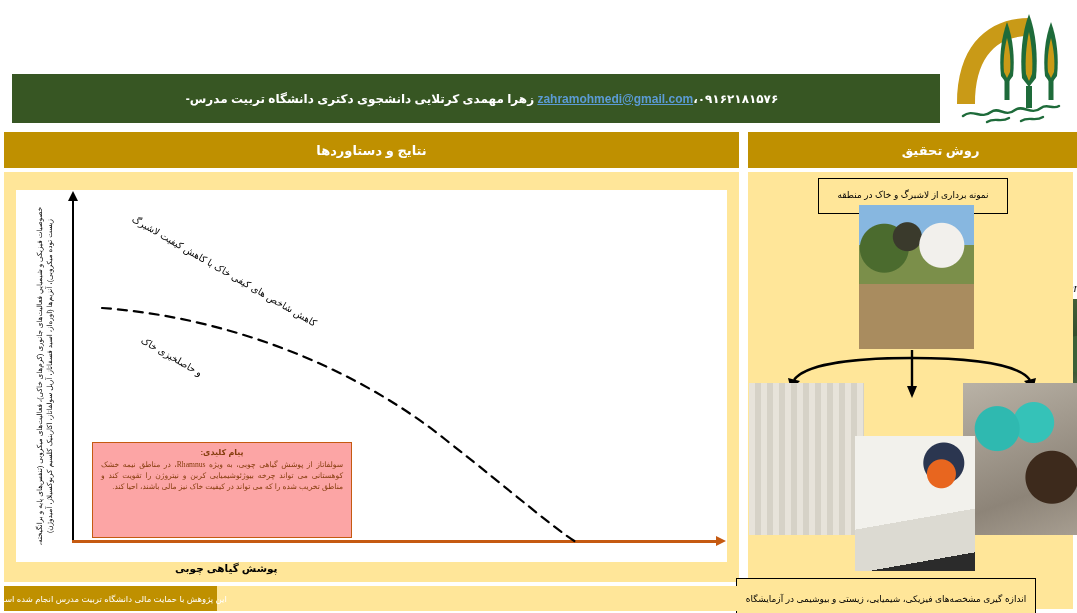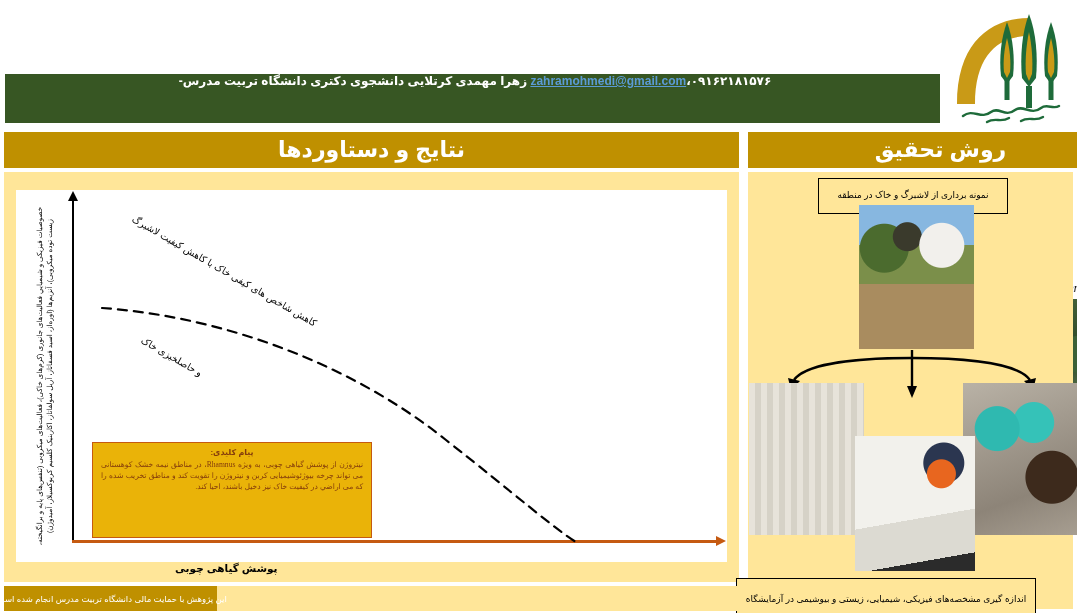--- a/index.html
+++ b/index.html
@@ -22,24 +22,24 @@
     width: 940px; height: 74px;
     background: #92D050;
     display: flex; align-items: center; justify-content: center;
   }
   .title-text {
     font-size: 19.5px; font-weight: 700; color: #111111;
     direction: rtl; text-align: center; line-height: 1.25;
     padding: 0 18px; letter-spacing: .2px;
   }
   .author-band {
-    position: absolute; left: 5px; top: 74px;
+    position: absolute; left: 12px; top: 74px;
     width: 940px; height: 49px;
     background: #375623;
-    display: flex; justify-content: center;
+    display: flex; align-items: center; justify-content: center;
   }
   .author-line {
     direction: rtl; text-align: center;
     font-size: 12px; font-weight: 700; color: #ffffff;
     white-space: nowrap;
   }
   .author-line .email {
     color: #5B9BD5; text-decoration: underline; direction: ltr;
     display: inline-block; font-weight: 700;
   }
@@ -56,21 +56,21 @@
 
   
   .hdr {
     position: absolute; height: 36px;
     background: #BF9000;
     display: flex; align-items: center; justify-content: center;
   }
   .hdr-results { left: 4px; top: 132px; width: 735px; }
   .hdr-method  { left: 748px; top: 132px; width: 385px; }
   .hdr span {
-    color: #ffffff; font-weight: 700; font-size: 22px; direction: rtl;
+    color: #ffffff; font-weight: 700; font-size: 13px; direction: rtl;
   }
 
   
   .panel-results {
     position: absolute; left: 4px; top: 172px;
     width: 735px; height: 410px;
     background: #FFE699;
   }
   .panel-method {
     position: absolute; left: 748px; top: 172px;
@@ -169,22 +169,22 @@
       radial-gradient(circle at 30% 40%, #2c4d2a 0 16px, transparent 17px),
       radial-gradient(circle at 70% 65%, #3b6036 0 18px, transparent 19px),
       radial-gradient(circle at 20% 80%, #24402270 0 20px, transparent 21px),
       radial-gradient(circle at 85% 20%, #6e7a55 0 14px, transparent 15px),
       linear-gradient(160deg, #4d6b3f, #2b4526 65%, #55704a);
   }
 
   
   .key-box {
     position: absolute; left: 76px; top: 252px;
-    width: 280px; height: 96px;
-    background: #eab308; border: 1px solid #C55A11;
+    width: 260px; height: 96px;
+    background: #fca5a5; border: 1px solid #C55A11;
     padding: 5px 8px 4px 8px;
     direction: rtl;
   }
   .key-title { font-size: 8px; font-weight: 700; color: #843C0C; text-align: center; margin-bottom: 2px; }
   .key-body  { font-size: 7.6px; color: #843C0C; line-height: 1.45; text-align: justify; }
   .key-body .sci { font-family: "Liberation Serif", serif; direction: ltr; display: inline-block; }
 
   
   .x-cap {
     position: absolute; font-size: 10.5px; font-weight: 700; color: #000;
@@ -341,21 +341,21 @@
         
       </div>
 
       <div class="sp">
         
         
       </div>
 
       <div class="key-box">
         <div class="key-title">پیام کلیدی:</div>
-        <div class="key-body"><span>نیتروژن از پوشش گیاهی چوبی، به ویژه </span><span class="sci">Rhamnus</span><span>، در مناطق نیمه خشک کوهستانی می تواند چرخه بیوژئوشیمیایی کربن و نیتروژن را تقویت کند و مناطق تخریب شده را که می اراضي در کیفیت خاک نیز دخیل باشند، احیا کند.</span></div>
+        <div class="key-body"><span>سولفاتاز از پوشش گیاهی چوبی، به ویژه </span><span class="sci">Rhamnus</span><span>، در مناطق نیمه خشک کوهستانی می تواند چرخه بیوژئوشیمیایی کربن و نیتروژن را تقویت کند و مناطق تخریب شده را که می تواند در کیفیت خاک نیز مالی باشند، احیا کند.</span></div>
       </div>
     </div>
   </div>
 
   <div class="x-cap x-cap-woody">پوشش گیاهی چوبی</div>
   <div class="x-cap x-cap-nonwoody">پوشش گیاهی غیر چوبی</div>
 
   <div class="panel-method"></div>
 
   <div class="cap-box cap-sampling">

